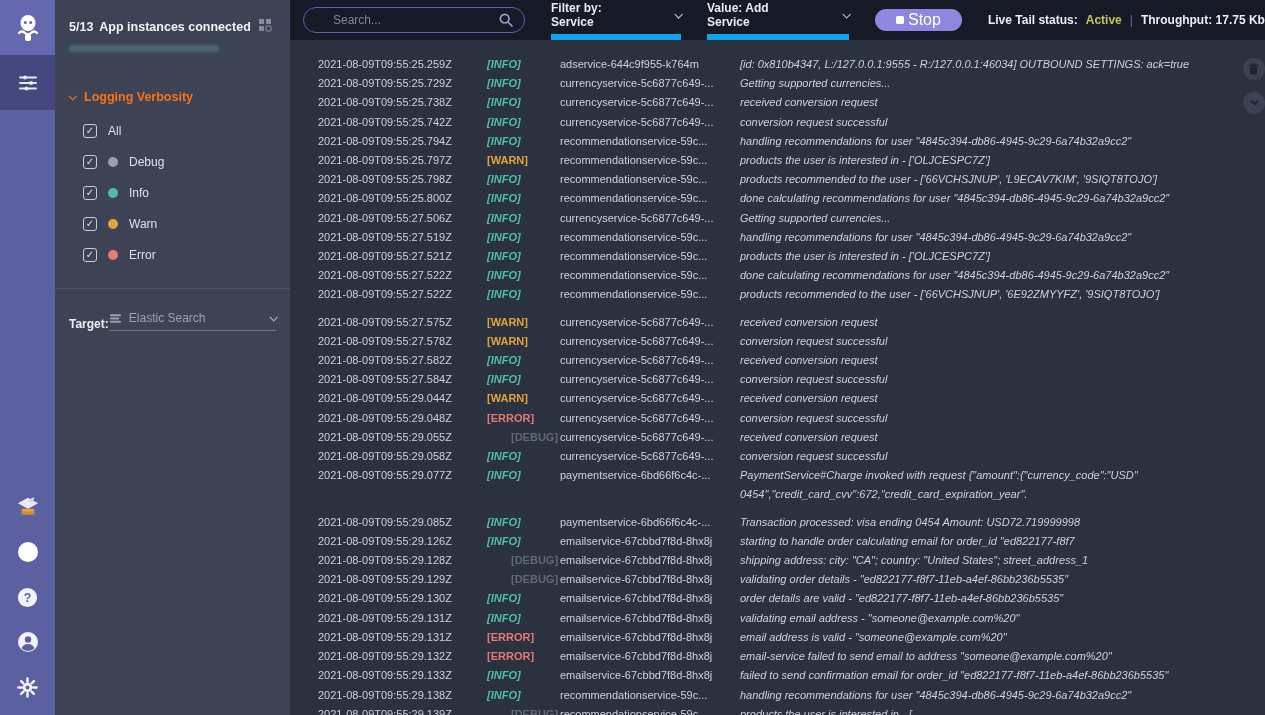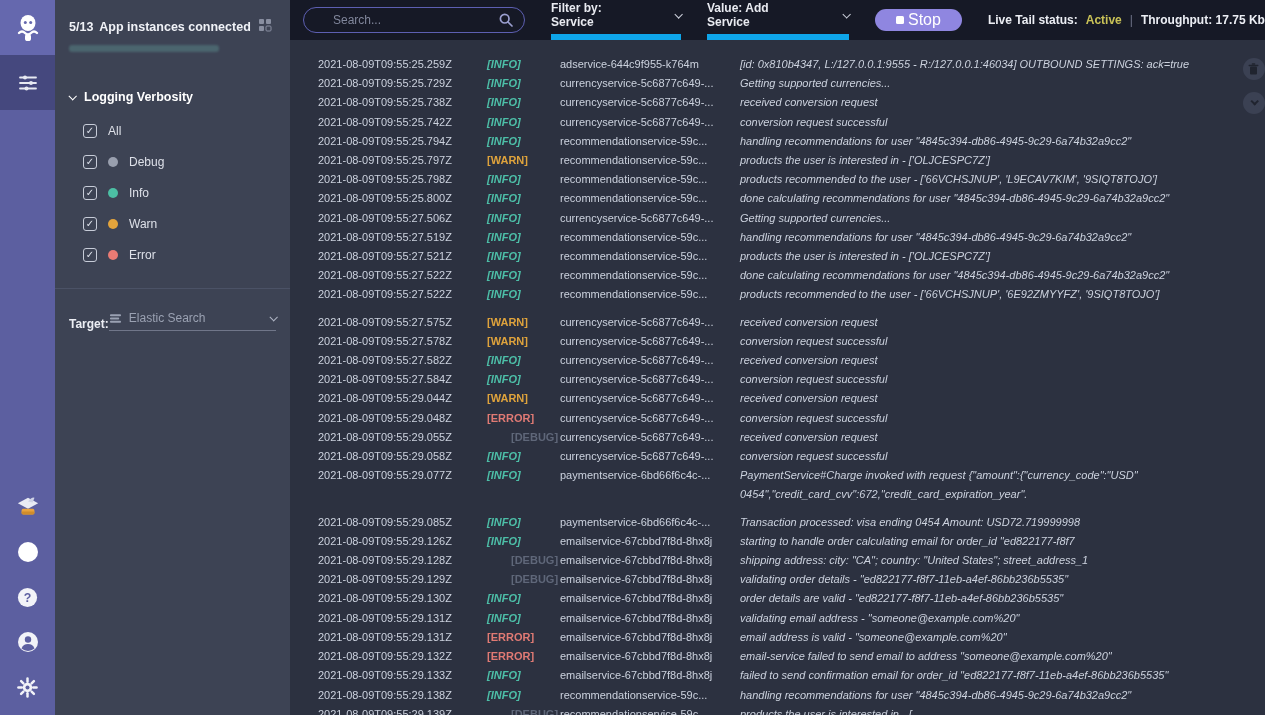--- a/index.html
+++ b/index.html
@@ -18,21 +18,21 @@
   .rail-bottom { display:flex; flex-direction:column; align-items:center; gap:21px; padding-bottom:16px; }
   .rail-bottom .rail-ic { width:24px; height:24px; display:flex; align-items:center; justify-content:center; cursor:pointer; }
   
   .sidebar { width:235px; height:715px; background:#3d4354; flex-shrink:0; padding:0 14px; position:relative; }
   .sb-header { padding-top:14px; display:flex; align-items:flex-end; justify-content:space-between; }
   .sb-title { font-size:12.5px; font-weight:bold; color:#f0f2f7; line-height:1.25; }
   .sb-title .cnt { margin-right:6px; }
   .sb-sub { margin-top:9px; width:150px; height:7px; border-radius:3px; background:rgba(110,190,180,.28); filter:blur(1px); }
   .panel-ic { width:22px; height:22px; border-radius:50%; display:flex; align-items:center; justify-content:center; opacity:.8; cursor:pointer; }
   .section { margin-top:38px; }
-  .sec-head { display:flex; align-items:center; gap:9px; color:#ffffff; font-size:12.5px; font-weight:bold; cursor:pointer; }
+  .sec-head { display:flex; align-items:center; gap:9px; color:#f97316; font-size:12.5px; font-weight:bold; cursor:pointer; }
   .chev { display:inline-block; width:6px; height:6px; border-right:1.5px solid currentColor; border-bottom:1.5px solid currentColor; transform:rotate(45deg) translateY(-1px); }
   .vb-list { margin:20px 0 0 14px; display:flex; flex-direction:column; gap:17px; }
   .vb-item { display:flex; align-items:center; gap:11px; font-size:12px; color:#dde0e8; cursor:pointer; }
   .cb { width:14px; height:14px; border:1.5px solid #c7ccd8; border-radius:3px; display:flex; align-items:center; justify-content:center; font-size:10px; color:#dfe3ec; line-height:1; }
   .dot { width:10px; height:10px; border-radius:50%; flex-shrink:0; }
   .sb-divider { height:1px; background:#4b5266; margin:26px -14px 0 -14px; }
   .target-row { margin-top:22px; display:flex; align-items:flex-end; }
   .target-label { font-size:12px; font-weight:bold; color:#eceef4; }
   .target-select { flex:1; display:flex; align-items:center; gap:7px; color:#9aa1b2; font-size:12px; border-bottom:1px solid #707689; padding-bottom:5px; cursor:pointer; }
   .target-select .chev { margin-left:auto; color:#aeb4c4; }

